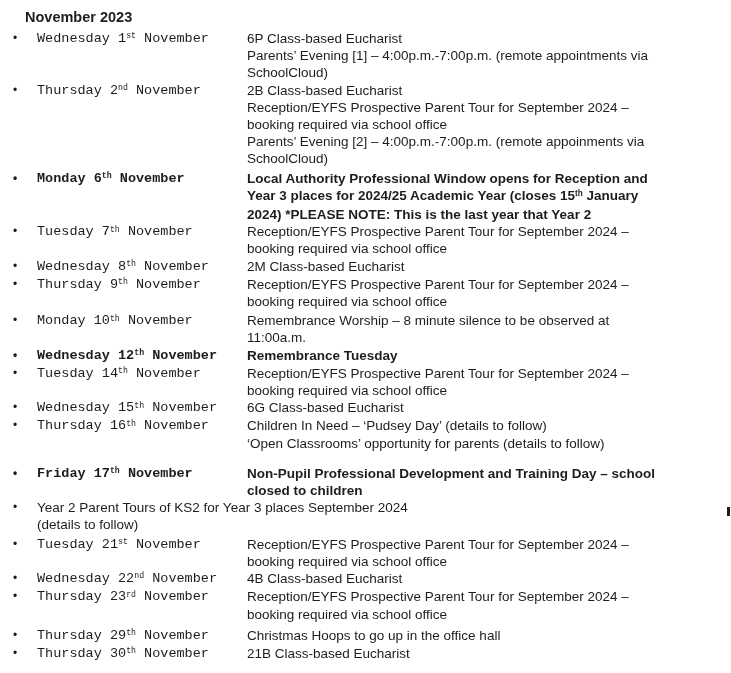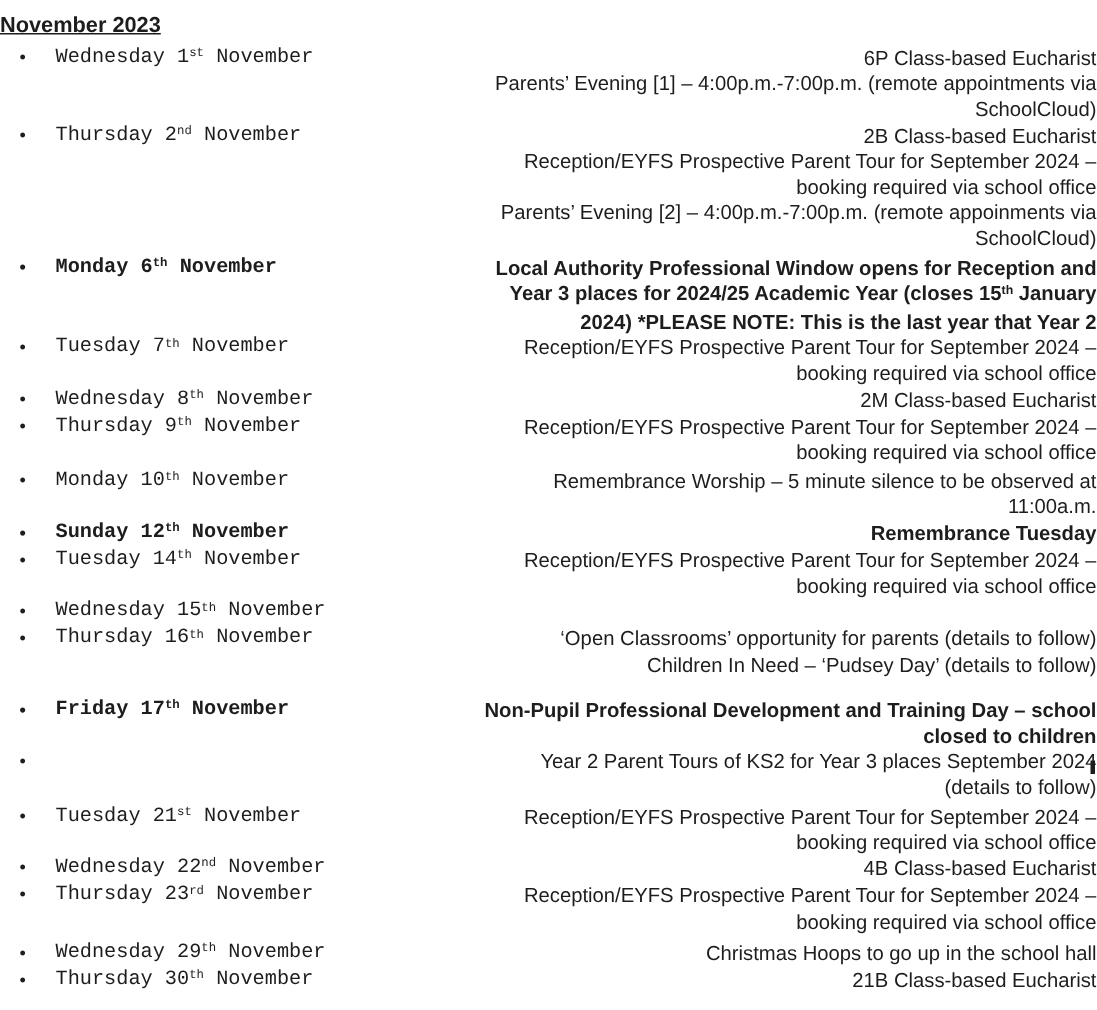--- a/index.html
+++ b/index.html
@@ -9,45 +9,44 @@
     background: #ffffff;
     color: #1d1d1d;
     font-family: "Liberation Sans", "DejaVu Sans", sans-serif;
     font-size: 13.5px;
     position: relative;
     overflow: hidden;
   }
   .doc { padding-top: 6px; }
   .title {
     display: inline-block;
-    margin: 2px 0 4px 0;
+    margin: 2px 0 4px 25px;
     font-size: 14.5px;
     font-weight: bold;
-    text-decoration: underline;
     line-height: 18px;
   }
   .row {
     display: flex;
     align-items: flex-start;
     line-height: 17.2px;
     padding-left: 10px;
   }
   .row.bold { font-weight: bold; }
   .row.gap-small { margin-top: 4px; }
   .row.gap-tiny  { margin-top: 2px; }
   .row.gap-large { margin-top: 13px; }
   .bullet {
     flex: 0 0 27px;
     padding-left: 3px;
     box-sizing: border-box;
     font-size: 12px;
   }
   .date { flex: 0 0 210px; white-space: nowrap; font-family: Liberation Mono, monospace; }
   .desc { flex: 1 1 auto; min-width: 0; }
-  .line { white-space: nowrap; text-align: right; }
+  .line { white-space: nowrap; }
   .sup {
     font-size: 61%;
     position: relative;
     top: -0.45em;
   }
   .edge-artifact {
     position: absolute;
     right: 1px;
     top: 507px;
     width: 3px;
@@ -110,49 +109,52 @@
         <div class="date"><span>Thursday 9</span><span class="sup">th</span><span> November</span></div>
         <div class="desc">
           <div class="line"><span>Reception/EYFS Prospective Parent Tour for September 2024 –</span></div>
           <div class="line"><span>booking required via school office</span></div>
         </div>
       </div>
       <div class="row gap-tiny">
         <span class="bullet">•</span>
         <div class="date"><span>Monday 10</span><span class="sup">th</span><span> November</span></div>
         <div class="desc">
-          <div class="line"><span>Remembrance Worship – 5 minute silence to be observed at</span></div>
+          <div class="line"><span>Remembrance Worship – 8 minute silence to be observed at</span></div>
           <div class="line"><span>11:00a.m.</span></div>
         </div>
       </div>
       <div class="row bold">
         <span class="bullet">•</span>
-        <div class="date"><span>Sunday 12</span><span class="sup">th</span><span> November</span></div>
+        <div class="date"><span>Wednesday 12</span><span class="sup">th</span><span> November</span></div>
         <div class="desc">
           <div class="line"><span>Remembrance Tuesday</span></div>
         </div>
       </div>
       <div class="row">
         <span class="bullet">•</span>
         <div class="date"><span>Tuesday 14</span><span class="sup">th</span><span> November</span></div>
         <div class="desc">
           <div class="line"><span>Reception/EYFS Prospective Parent Tour for September 2024 –</span></div>
           <div class="line"><span>booking required via school office</span></div>
         </div>
       </div>
       <div class="row">
         <span class="bullet">•</span>
         <div class="date"><span>Wednesday 15</span><span class="sup">th</span><span> November</span></div>
+        <div class="desc">
+          <div class="line"><span>6G Class-based Eucharist</span></div>
+        </div>
       </div>
       <div class="row">
         <span class="bullet">•</span>
         <div class="date"><span>Thursday 16</span><span class="sup">th</span><span> November</span></div>
         <div class="desc">
+          <div class="line"><span>Children In Need – ‘Pudsey Day’ (details to follow)</span></div>
           <div class="line"><span>‘Open Classrooms’ opportunity for parents (details to follow)</span></div>
-          <div class="line"><span>Children In Need – ‘Pudsey Day’ (details to follow)</span></div>
         </div>
       </div>
       <div class="row bold gap-large">
         <span class="bullet">•</span>
         <div class="date"><span>Friday 17</span><span class="sup">th</span><span> November</span></div>
         <div class="desc">
           <div class="line"><span>Non-Pupil Professional Development and Training Day – school</span></div>
           <div class="line"><span>closed to children</span></div>
         </div>
       </div>
@@ -181,23 +183,23 @@
       <div class="row">
         <span class="bullet">•</span>
         <div class="date"><span>Thursday 23</span><span class="sup">rd</span><span> November</span></div>
         <div class="desc">
           <div class="line"><span>Reception/EYFS Prospective Parent Tour for September 2024 –</span></div>
           <div class="line"><span>booking required via school office</span></div>
         </div>
       </div>
       <div class="row gap-small">
         <span class="bullet">•</span>
-        <div class="date"><span>Wednesday 29</span><span class="sup">th</span><span> November</span></div>
-        <div class="desc">
-          <div class="line"><span>Christmas Hoops to go up in the school hall</span></div>
+        <div class="date"><span>Thursday 29</span><span class="sup">th</span><span> November</span></div>
+        <div class="desc">
+          <div class="line"><span>Christmas Hoops to go up in the office hall</span></div>
         </div>
       </div>
       <div class="row">
         <span class="bullet">•</span>
         <div class="date"><span>Thursday 30</span><span class="sup">th</span><span> November</span></div>
         <div class="desc">
           <div class="line"><span>21B Class-based Eucharist</span></div>
         </div>
       </div>
     </div>

